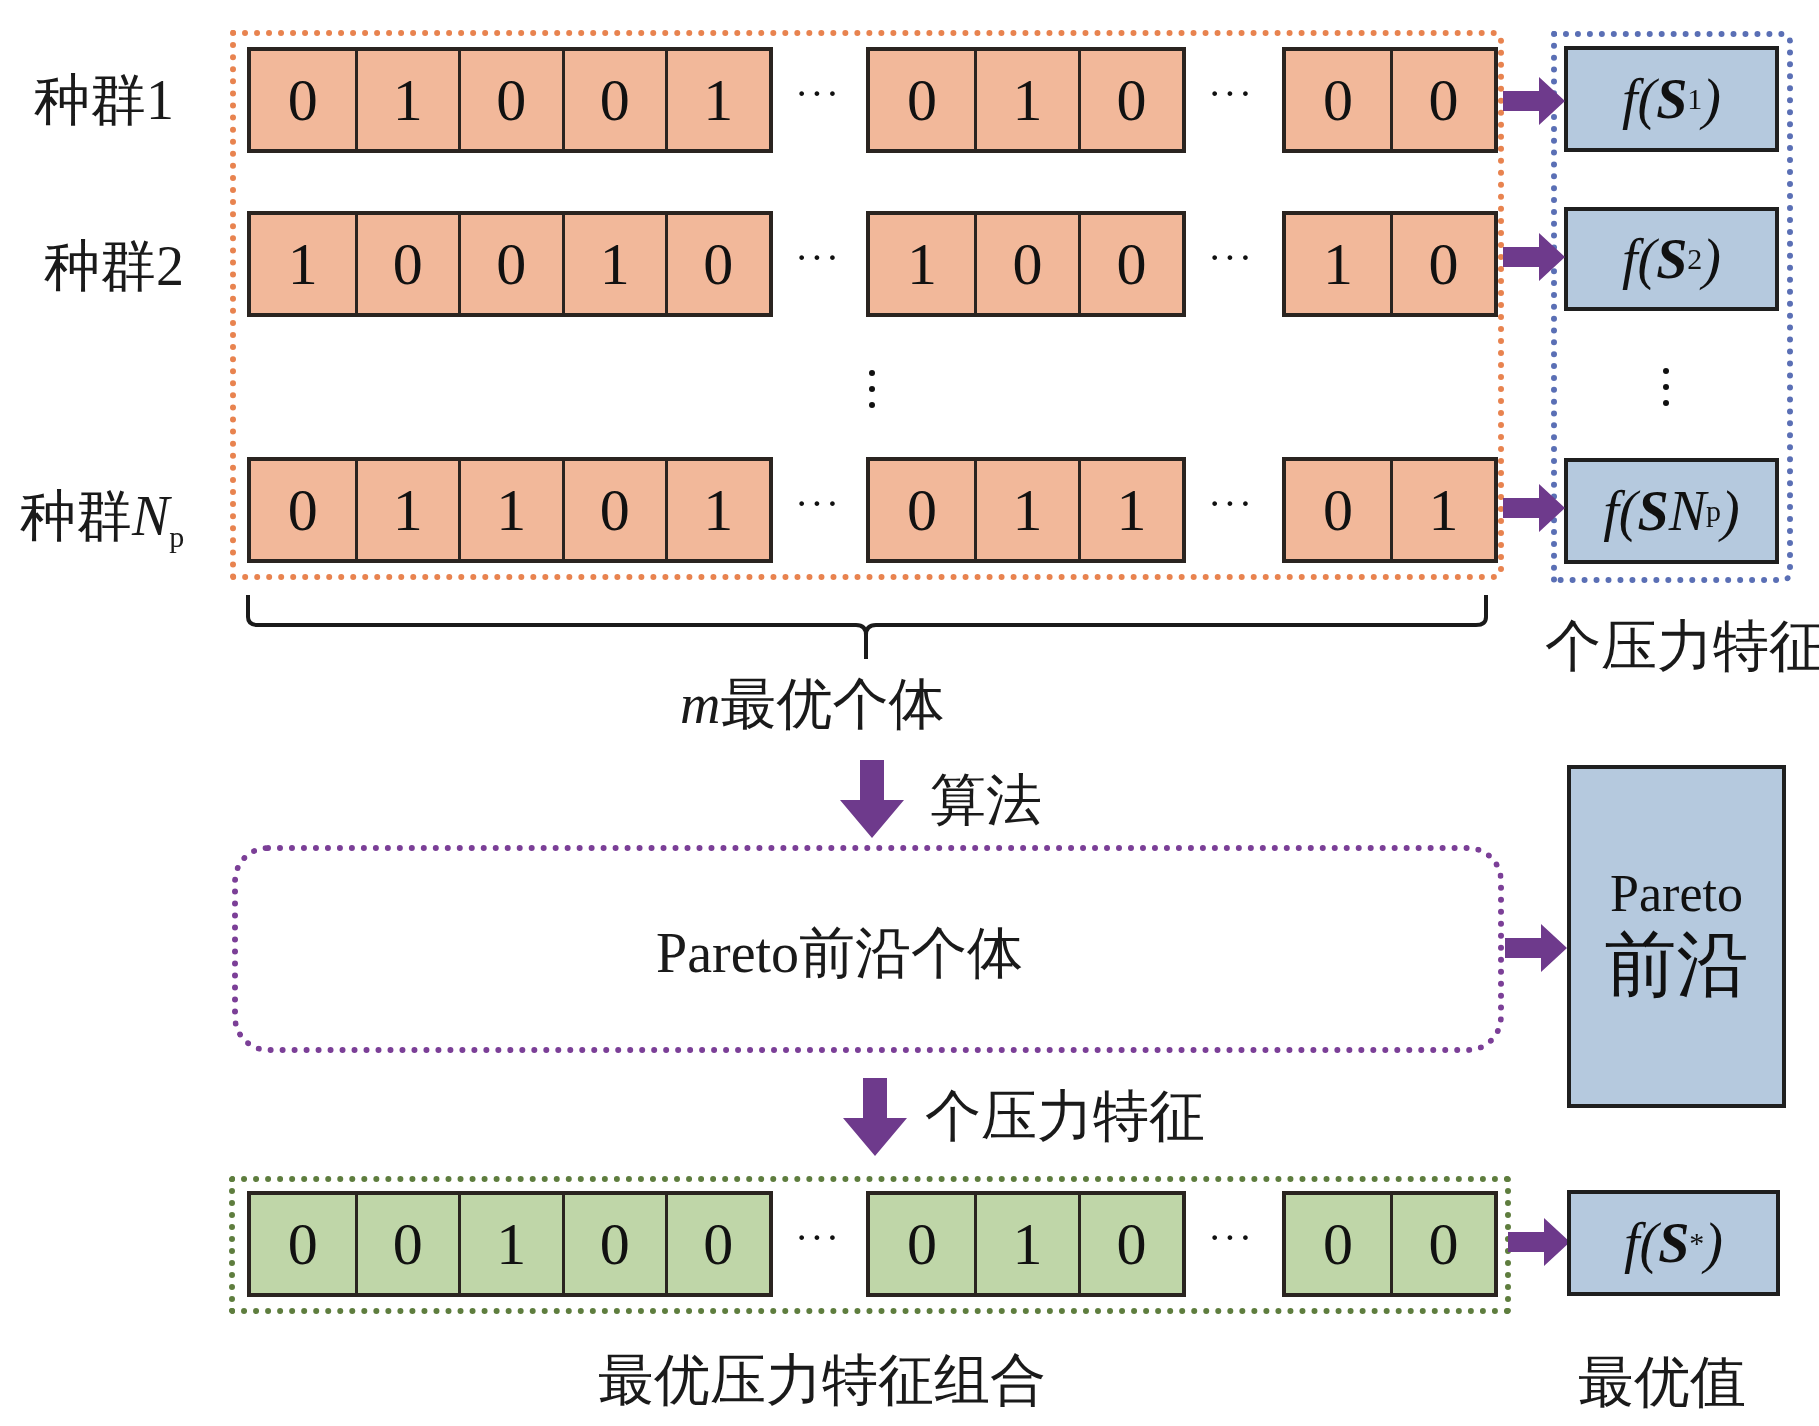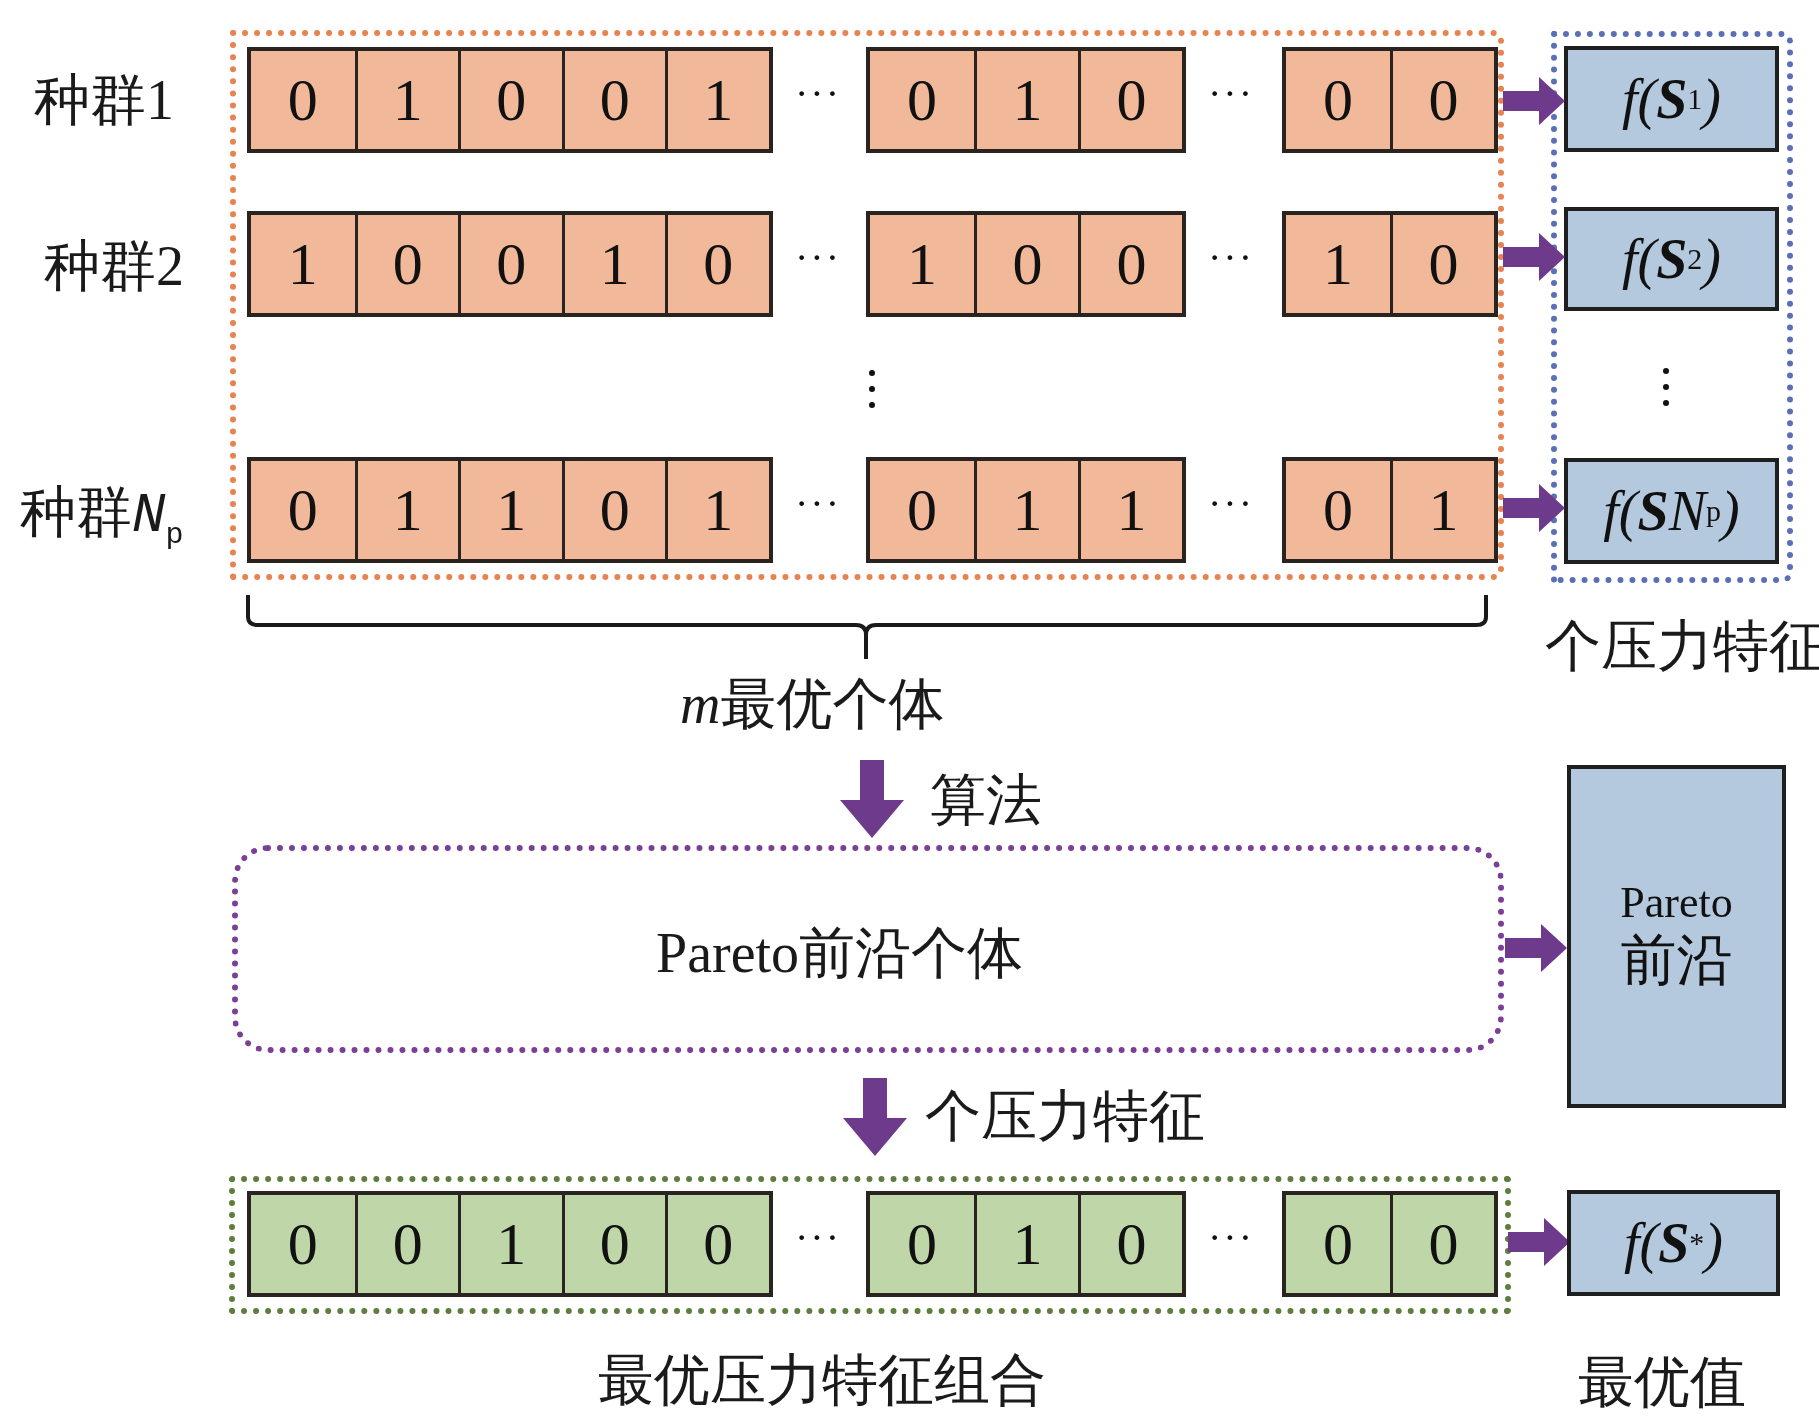--- a/index.html
+++ b/index.html
@@ -26,21 +26,21 @@
 </style>
 </head>
 <body>
 
 <div class="dotbox" style="left:230px; top:30px; width:1274px; height:550px; border-color:#e8834f; border-radius:0 10px 10px 0;"></div>
 
 <div class="dotbox" style="left:1551px; top:31px; width:242px; height:552px; border-color:#5a6fb5; border-radius:0 10px 10px 0;"></div>
 
 <div class="label" style="left:34px; top:72px;">种群1</div>
 <div class="label" style="left:44px; top:238px;">种群2</div>
-<div class="label" style="left:20px; top:488px;font-family:Liberation Mono, monospace;">
+<div class="label" style="left:20px; top:488px;">
   <span>种群</span><i>N</i><sub style="font-size:30px;">p</sub>
 </div>
 
 <div id="pop-rows">
     <div class="row" style="left: 247px; top: 47px; height: 106px;">
       <div class="group">
         <div class="cell orange" style="width: 103.5px;">0</div>
         <div class="cell orange" style="width: 103.5px;">1</div>
         <div class="cell orange" style="width: 103.5px;">0</div>
         <div class="cell orange" style="width: 103.5px;">0</div>
@@ -157,22 +157,22 @@
 <div class="label" style="left:930px; top:772px;">算法</div>
 
 <div class="dotbox" style="left:232px; top:845px; width:1272px; height:208px; border-color:#7b3f97; border-radius:36px;"></div>
 <div class="label" style="left:656px; top:925px;">Pareto前沿个体</div>
 
 <svg class="arrow-r" style="left:1505px; top:924px;" viewBox="0 0 62 48">
     <polygon points="0,14 36,14 36,0 62,24 36,48 36,34 0,34" fill="#6e3a8c"></polygon>
   </svg>
 
 <div class="abs" style="left:1567px; top:765px; width:219px; height:343px; box-sizing:border-box; background:#b5c9de; border:4px solid #1f1f1f; display:flex; flex-direction:column; align-items:center; justify-content:center;">
-  <div style="font-size:44px; line-height:1.1;">Pareto</div>
-  <div style="font-size:56px; line-height:1.2;text-align:center;">前沿</div>
+  <div style="font-size:52px; line-height:1.1;">Pareto</div>
+  <div style="font-size:72px; line-height:1.2;text-align:center;">前沿</div>
 </div>
 
 <svg class="arrow-d" style="left:843px; top:1078px;" viewBox="0 0 64 78">
     <polygon points="20,0 44,0 44,40 64,40 32,78 0,40 20,40" fill="#6e3a8c"></polygon>
   </svg>
 <div class="label" style="left:925px; top:1088px;">个压力特征</div>
 
 <div class="dotbox" style="left:229px; top:1176px; width:1282px; height:138px; border-color:#5e7d3e; border-radius:4px;"></div>
 <div id="opt-row">
     <div class="row" style="left: 247px; top: 1191px; height: 106px;">

